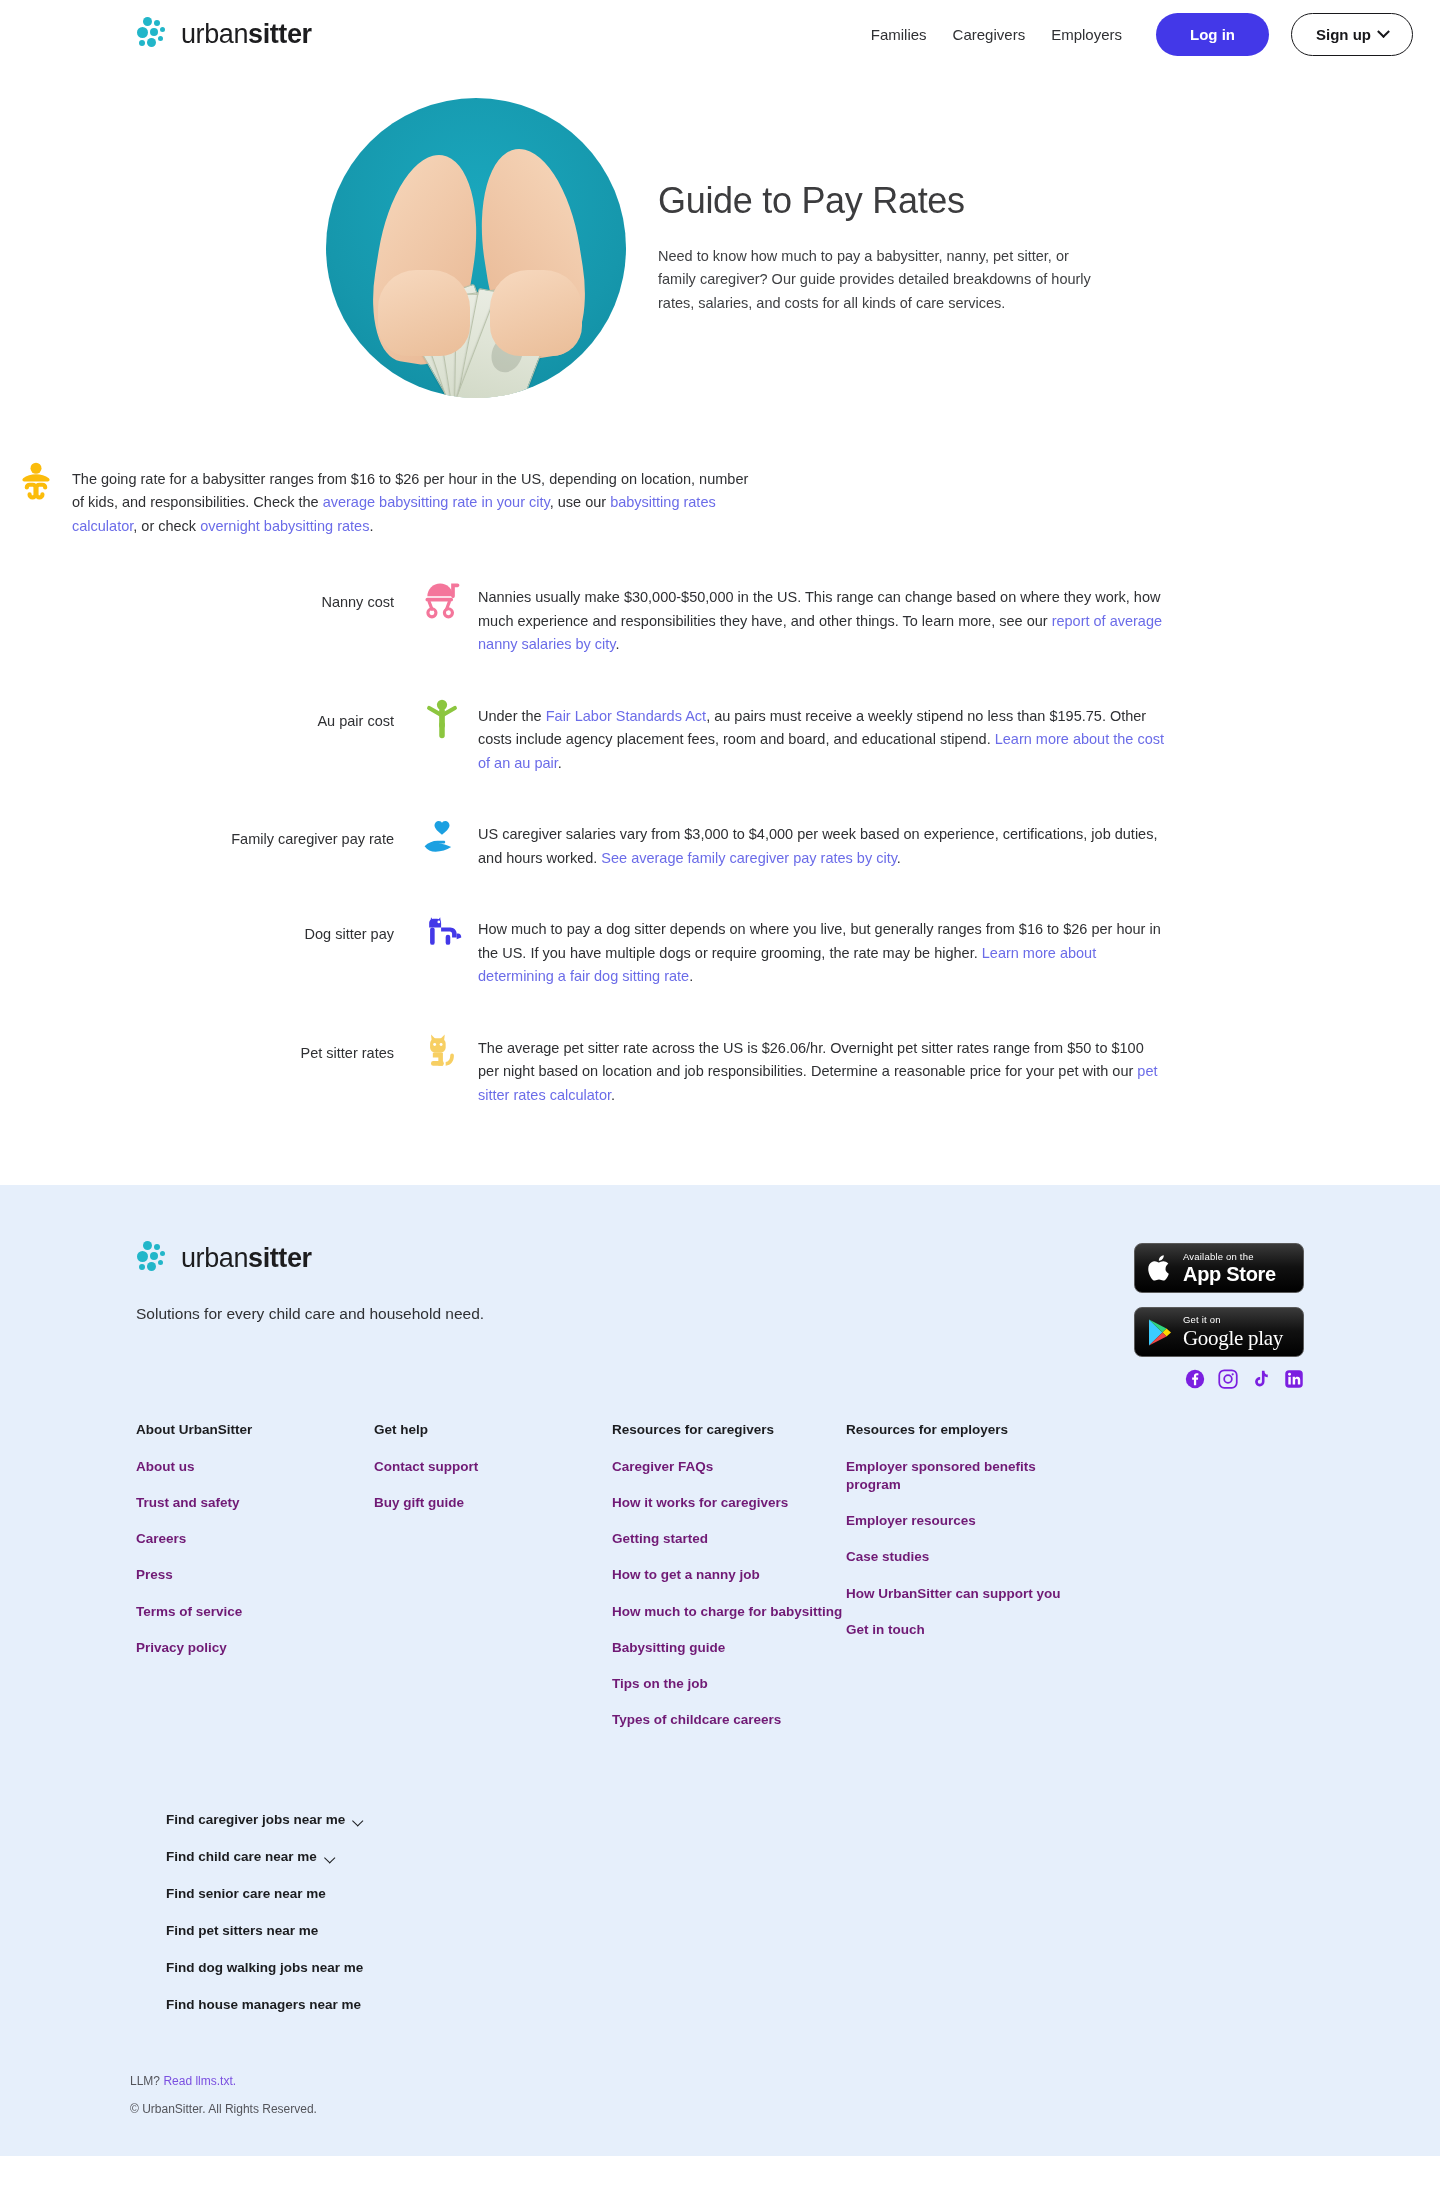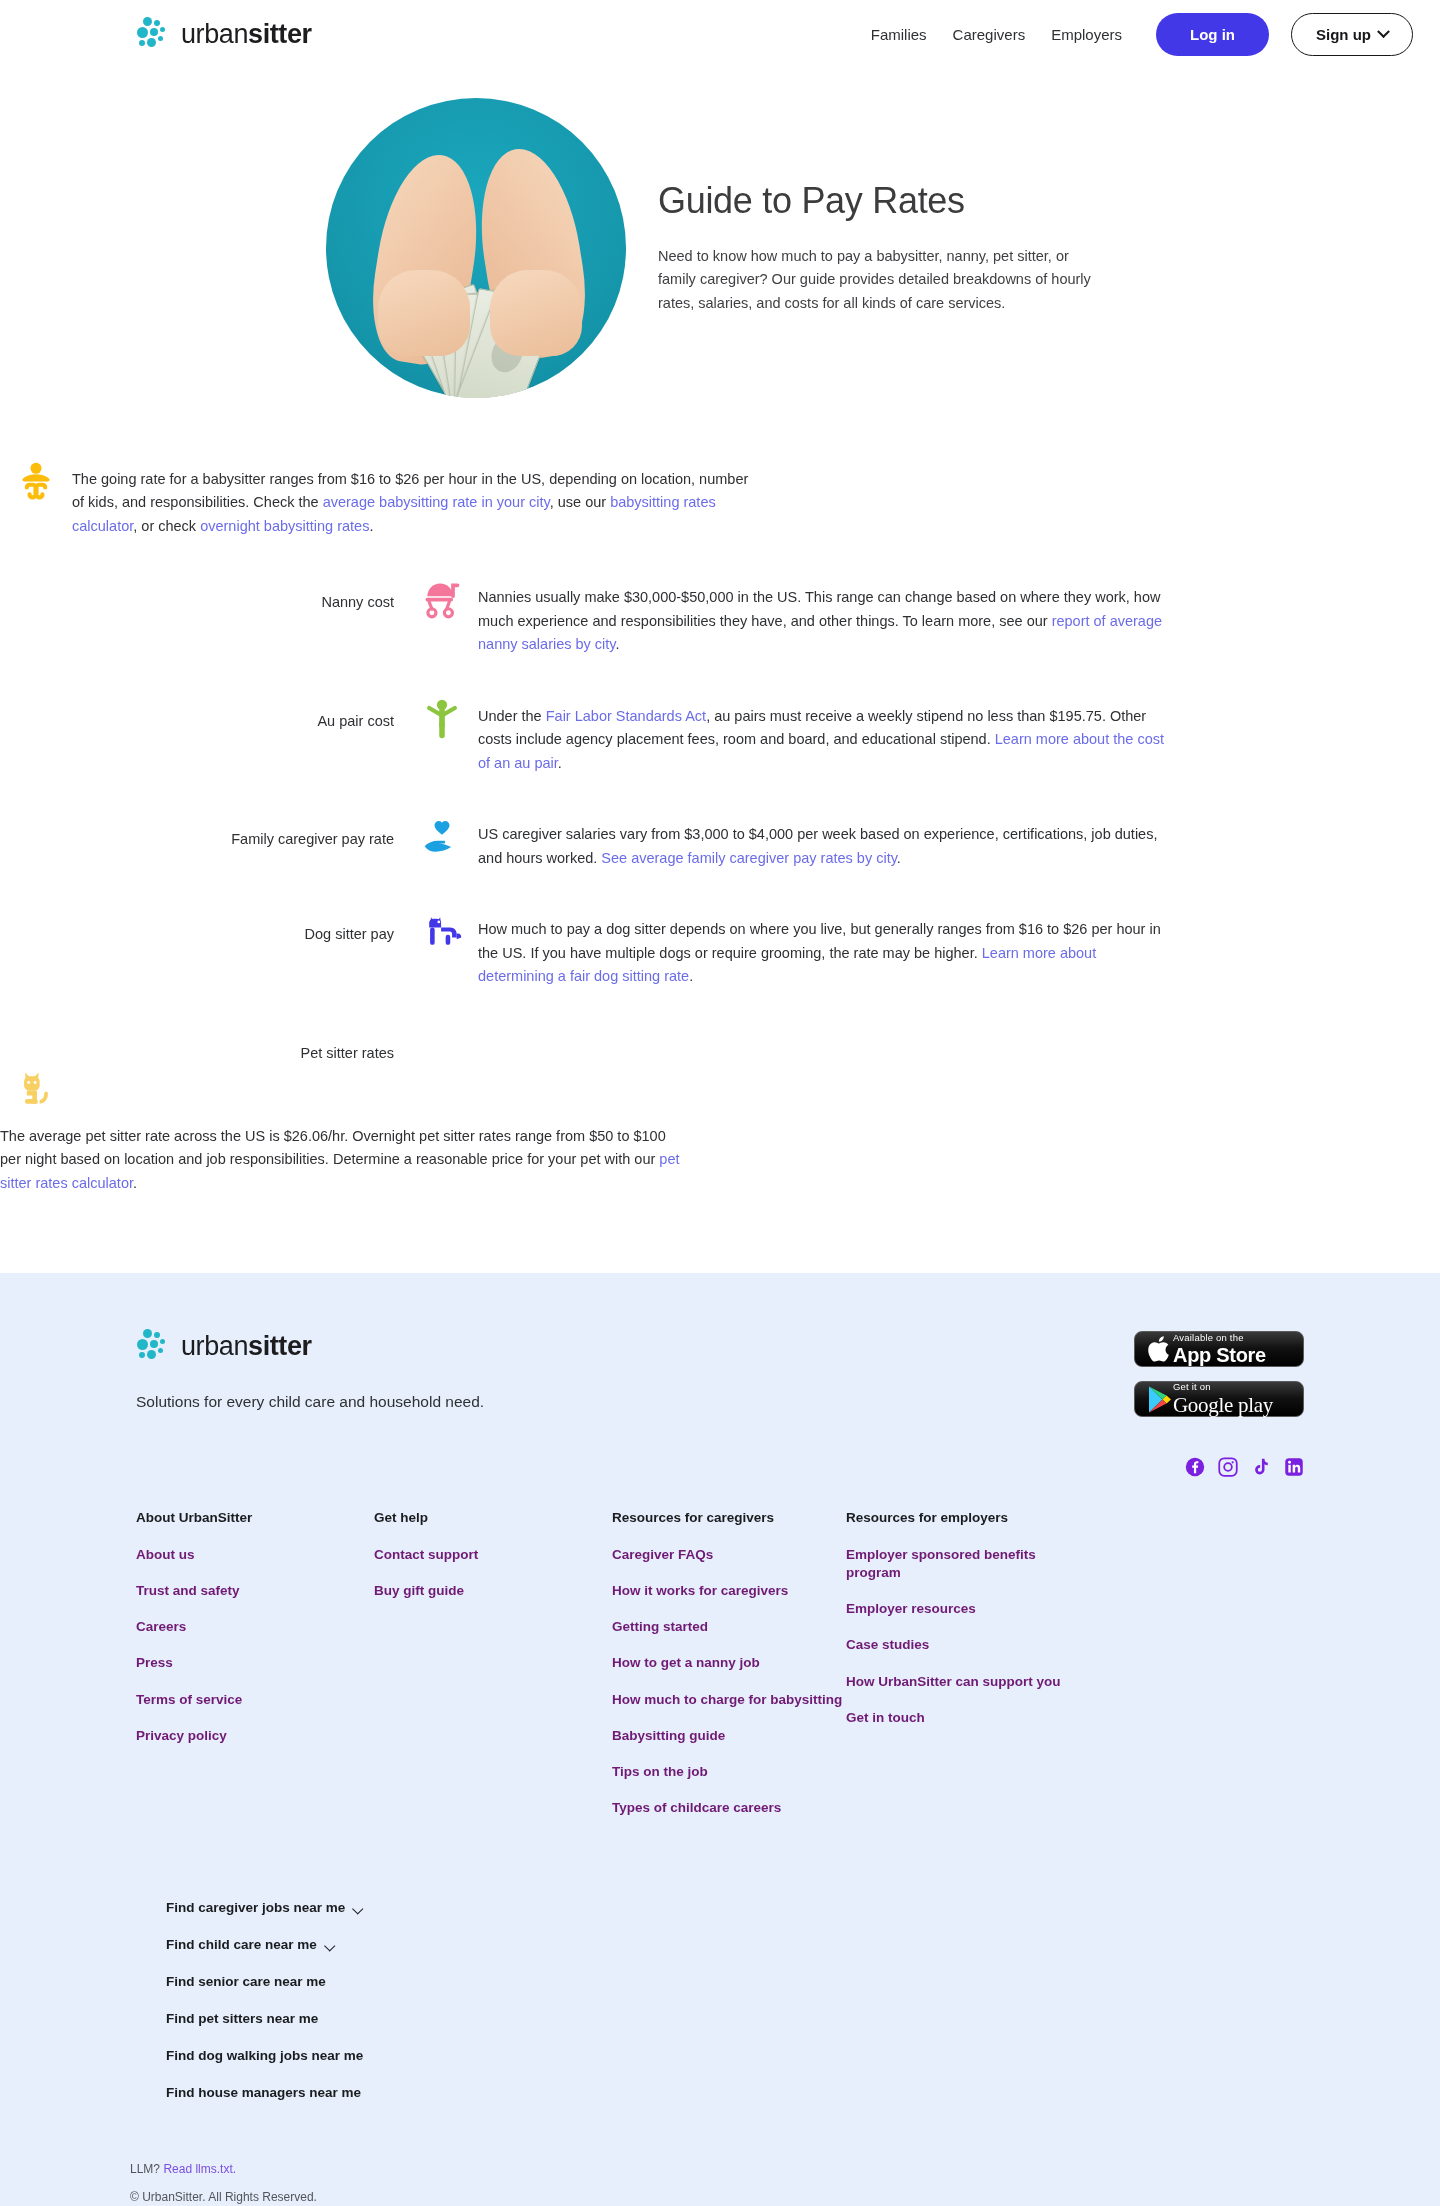--- a/index.html
+++ b/index.html
@@ -98,21 +98,21 @@
   .hero-text { padding-top: 82px; width: 452px; }
   .hero-title { font-size: 36px; font-weight: 400; color: #3c3c3e; letter-spacing: -0.3px; }
   .hero-sub { margin-top: 23px; font-size: 14.5px; line-height: 1.62; color: #3f4043; }
 
   
   .rows { padding: 56px 0 66px 0; }
   .row {
     display: flex; align-items: flex-start;
     padding: 0 0 0 0; margin-bottom: 34px;
   }
-  .row:last-child { margin-bottom: 0; flex-direction: column; }
+  .row:last-child { margin-bottom: 0; }
   .row-label {
     width: 406px; text-align: right; padding-right: 12px;
     font-size: 14.5px; color: #2f3033; padding-top: 22px; flex: none;
   }
   .row-icon { width: 72px; flex: none; display:flex; justify-content:center; padding-top: 6px; }
   .row-body {
     width: 690px; font-size: 14.5px; line-height: 1.62; color: #2f3033; padding-top: 14px;
   }
   .row-body a { color: #6b6ce8; }
 
@@ -121,24 +121,24 @@
   
   .footer { background: #e6effb; padding: 56px 0 0 0; margin-top: 12px; }
   .f-inner { padding: 0 136px; position: relative; }
   .f-top { display:flex; }
   .f-tagline { margin-top: 30px; font-size: 15.5px; color: #2f3033; }
   .f-badges {
     position: absolute; right: 136px; top: 2px;
     display: flex; flex-direction: column; gap: 14px;
   }
   .badge {
-    width: 170px; height: 36px; border-radius: 8px;
+    width: 170px; height: 50px; border-radius: 8px;
     background: linear-gradient(180deg,#3a3a3a 0%,#111 48%,#000 100%);
     border: 1px solid #5a5a5a; display: flex; align-items: center;
-    padding: 0 12px; color: #fff;
+    padding: 0 12px; gap: 10px; color: #fff;
   }
   .badge .b-txt { display:flex; flex-direction:column; line-height:1; }
   .badge .b-small { font-size: 9.5px; letter-spacing:.2px; }
   .badge .b-big { font-size: 20px; font-weight: 600; margin-top: 3px; letter-spacing:-.3px; }
   .badge .b-big.serif { font-family: "Liberation Serif", serif; font-weight:400; font-size:21px; }
 
   .socials {
     display:flex; gap: 13px; justify-content: flex-end;
     padding: 0 136px; margin-top: 46px;
   }

